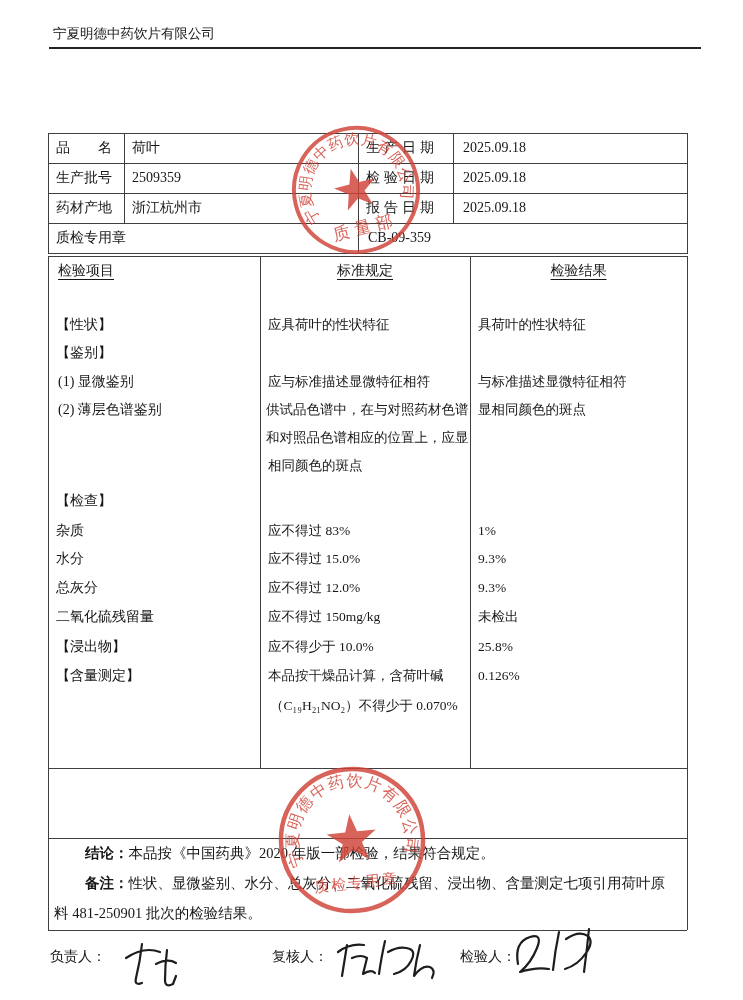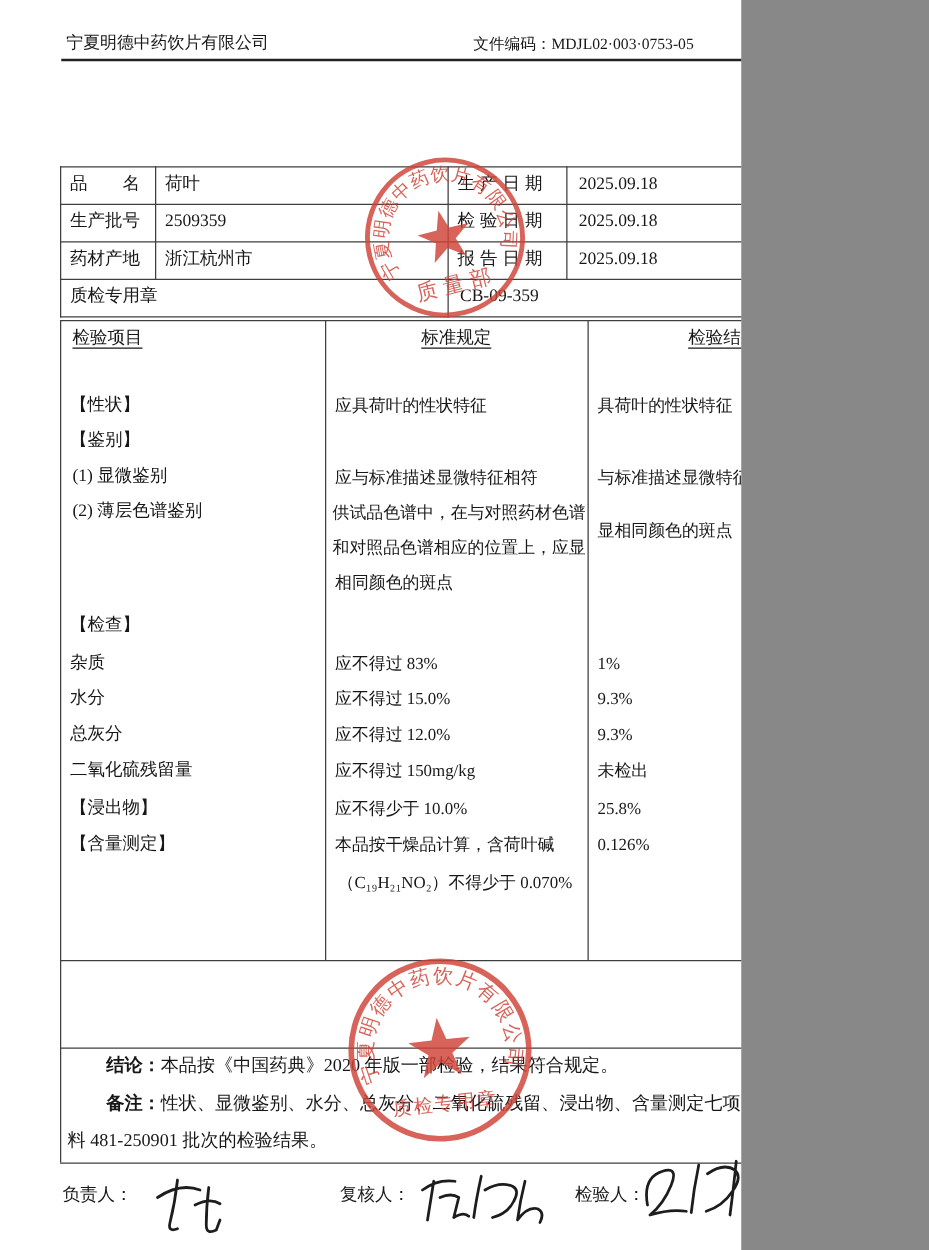--- a/index.html
+++ b/index.html
@@ -1,16 +1,16 @@
 <!DOCTYPE html>
 <html><head>
 <meta charset="utf-8">
 <style>
   html,body{margin:0;padding:0;background:#888;}
-  #page{position:relative;width:593px;height:1000px;background:#ffffff;overflow:hidden;
+  #page{position:relative;width:743px;height:1000px;background:#ffffff;overflow:hidden;
         font-family:"Liberation Serif","DejaVu Serif",serif;color:#171717;}
   .t{position:absolute;white-space:nowrap;font-size:14px;line-height:18px;color:#171717;}
   .small{font-size:12.5px;}
   .mid{font-size:13.5px;}
   .big{font-size:27px;font-weight:bold;letter-spacing:3px;}
   .sp{letter-spacing:4px;}
   .u{text-decoration:underline;text-underline-offset:4px;}
   .ctr{text-align:center;}
   .line{position:absolute;background:#3f3f3f;}
   .hline{height:1px;}
@@ -20,21 +20,20 @@
   .stamp text{font-family:"Liberation Serif","DejaVu Serif",serif;}
   .sig{position:absolute;}
   .sig path{fill:none;stroke:#1d1d1d;stroke-width:2.2;stroke-linecap:round;stroke-linejoin:round;}
 </style>
 </head>
 <body>
 
 <div id="page">
 
   <div class="t" style="left:53px;top:25px;font-size:13.5px;">宁夏明德中药饮片有限公司</div>
-  <div class="t small" style="right:38px;top:26px;">文件编码：MDJL02·003·0753-05</div>
   <div class="hdrule" style="left:49px;top:47px;width:652px;"></div>
 
 
   <div class="line hline" style="left:48px;top:133px;width:639px;"></div>
   <div class="line hline" style="left:48px;top:163px;width:639px;"></div>
   <div class="line hline" style="left:48px;top:193px;width:639px;"></div>
   <div class="line hline" style="left:48px;top:223px;width:639px;"></div>
   <div class="line hline" style="left:48px;top:253px;width:639px;"></div>
   <div class="line vline" style="left:48px;top:133px;height:121px;"></div>
   <div class="line vline" style="left:124px;top:133px;height:91px;"></div>
@@ -93,21 +92,21 @@
   <div class="t mid" style="left:268px;top:522px;">应不得过 83%</div>
   <div class="t mid" style="left:268px;top:550px;">应不得过 15.0%</div>
   <div class="t mid" style="left:268px;top:579px;">应不得过 12.0%</div>
   <div class="t mid" style="left:268px;top:608px;">应不得过 150mg/kg</div>
   <div class="t mid" style="left:268px;top:638px;">应不得少于 10.0%</div>
   <div class="t mid" style="left:268px;top:667px;">本品按干燥品计算，含荷叶碱</div>
   <div class="t mid" style="left:270px;top:697px;">（C₁₉H₂₁NO₂）不得少于 0.070%</div>
 
   <div class="t mid" style="left:478px;top:316px;">具荷叶的性状特征</div>
   <div class="t mid" style="left:478px;top:373px;">与标准描述显微特征相符</div>
-  <div class="t mid" style="left:478px;top:416px;">显相同颜色的斑点</div>
+  <div class="t mid" style="left:478px;top:401px;">显相同颜色的斑点</div>
   <div class="t mid" style="left:478px;top:522px;">1%</div>
   <div class="t mid" style="left:478px;top:550px;">9.3%</div>
   <div class="t mid" style="left:478px;top:579px;">9.3%</div>
   <div class="t mid" style="left:478px;top:608px;">未检出</div>
   <div class="t mid" style="left:478px;top:638px;">25.8%</div>
   <div class="t mid" style="left:478px;top:667px;">0.126%</div>
 
   <div class="t" style="left:85px;top:844px;font-size:14.5px;">
     <span style="font-weight:bold;">结论：</span><span>本品按《中国药典》2020 年版一部检验，结果符合规定。</span>
   </div>

